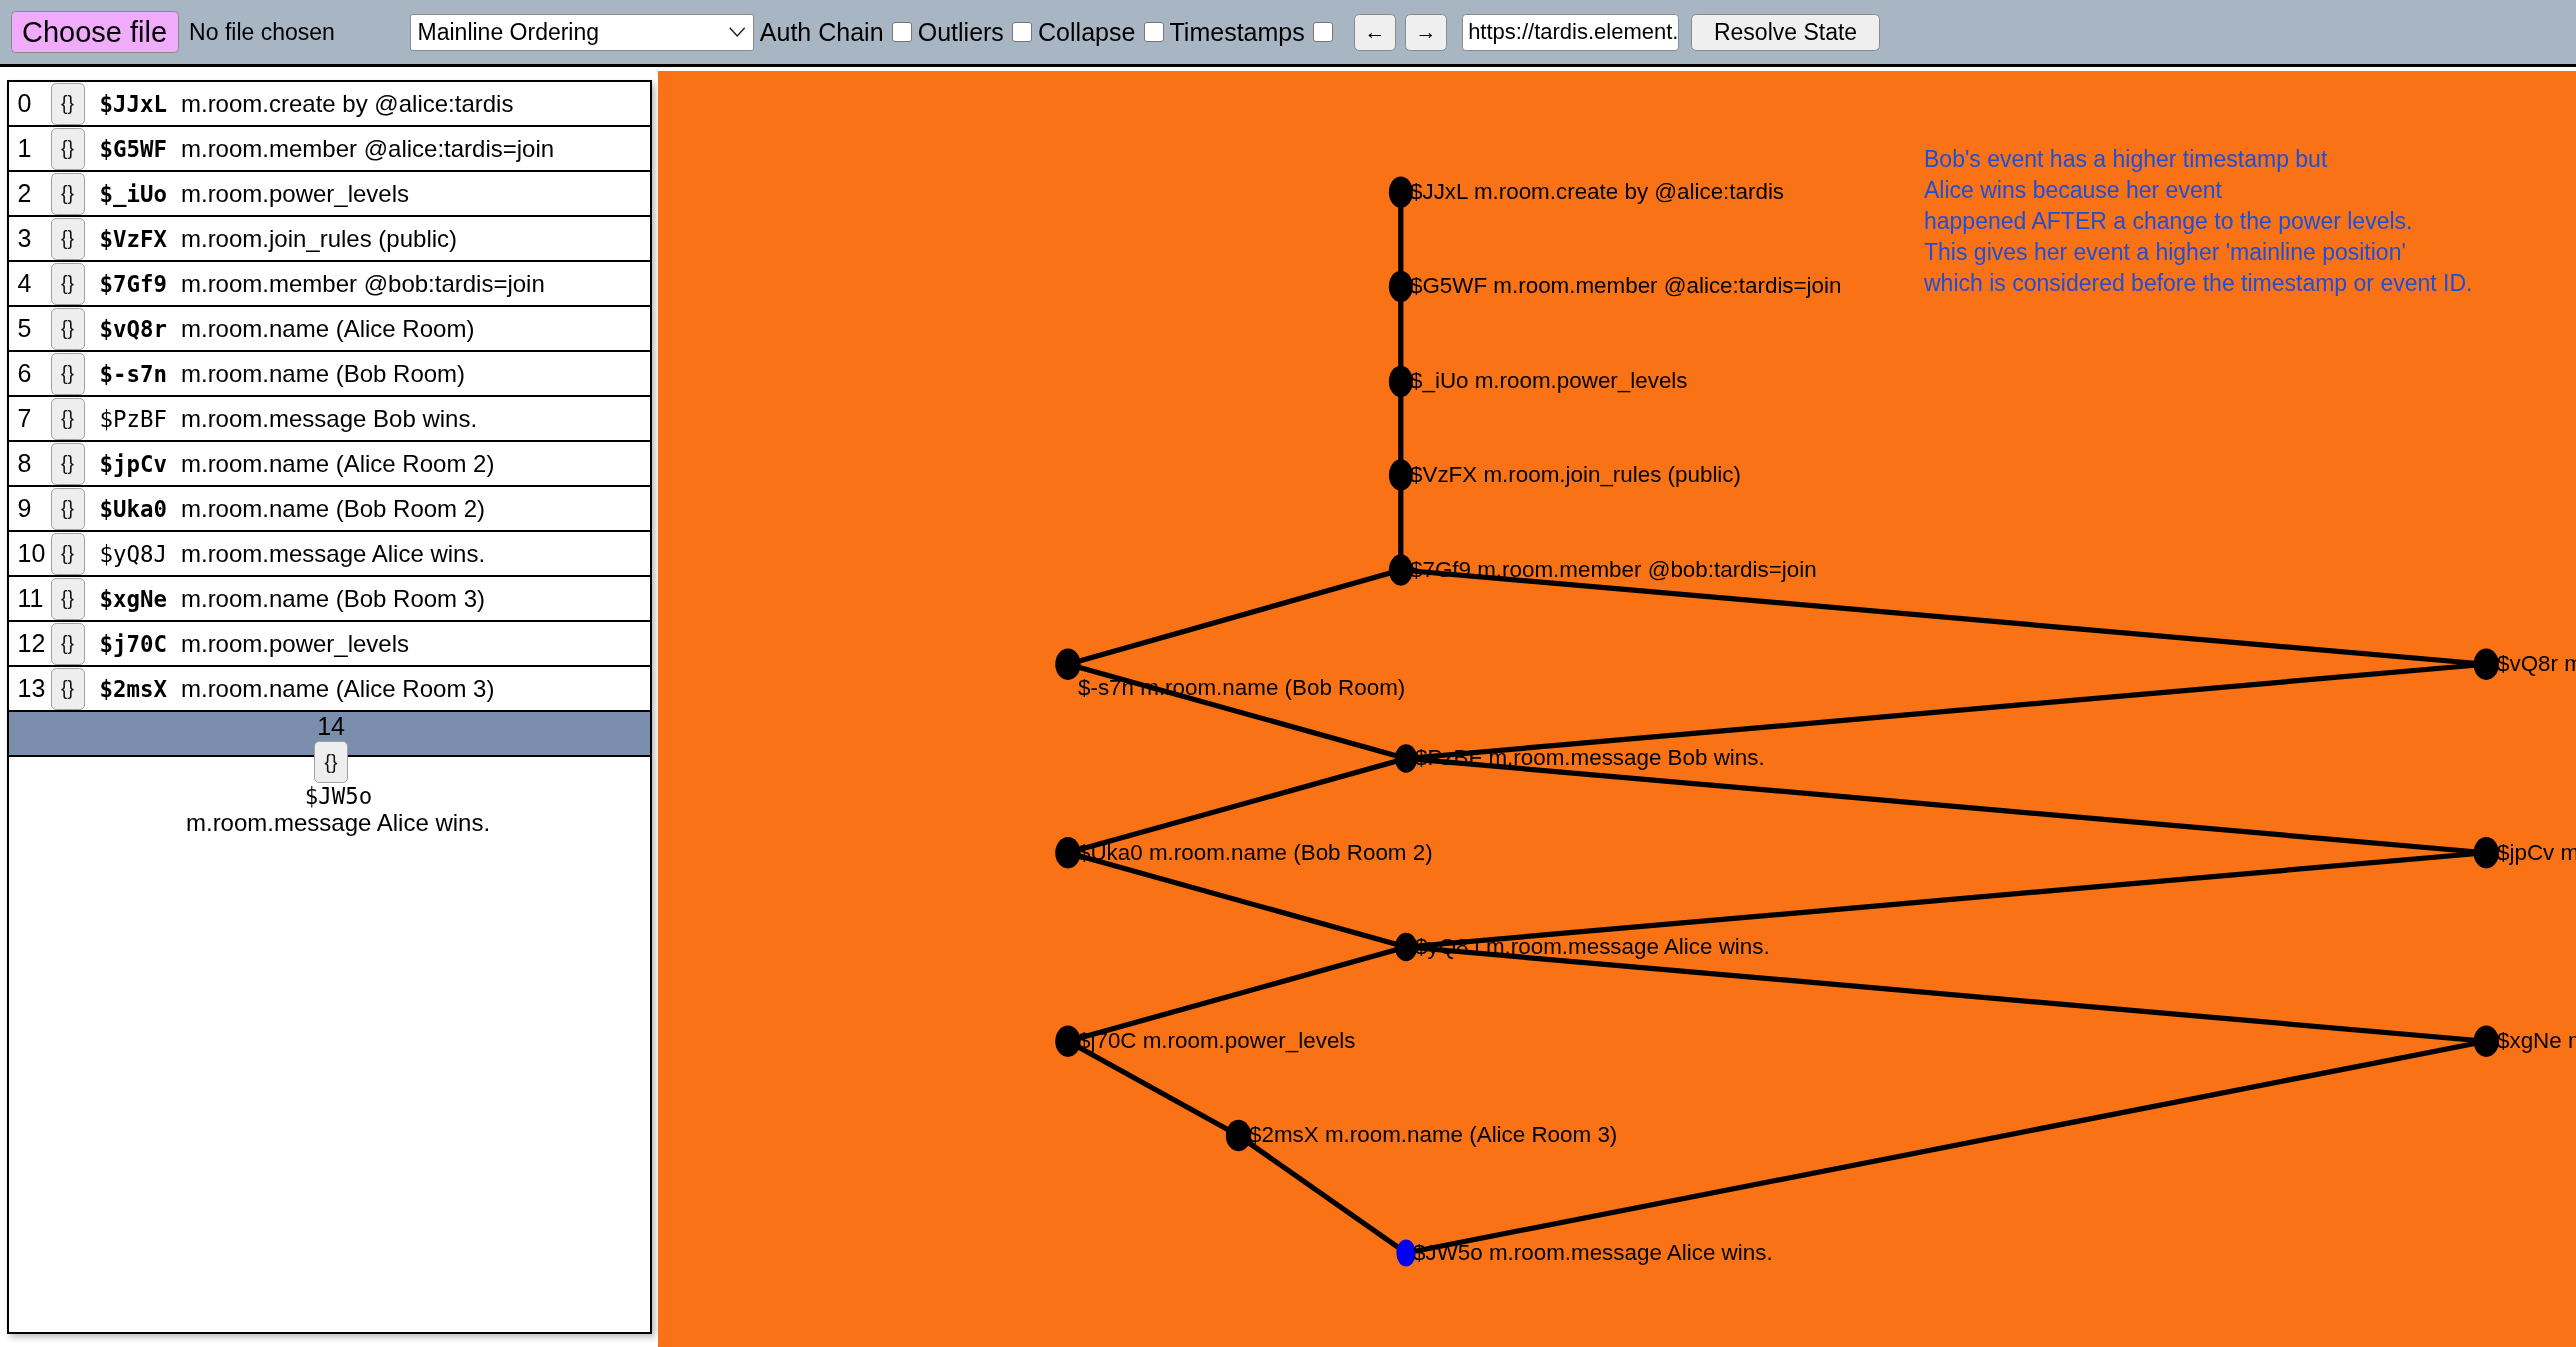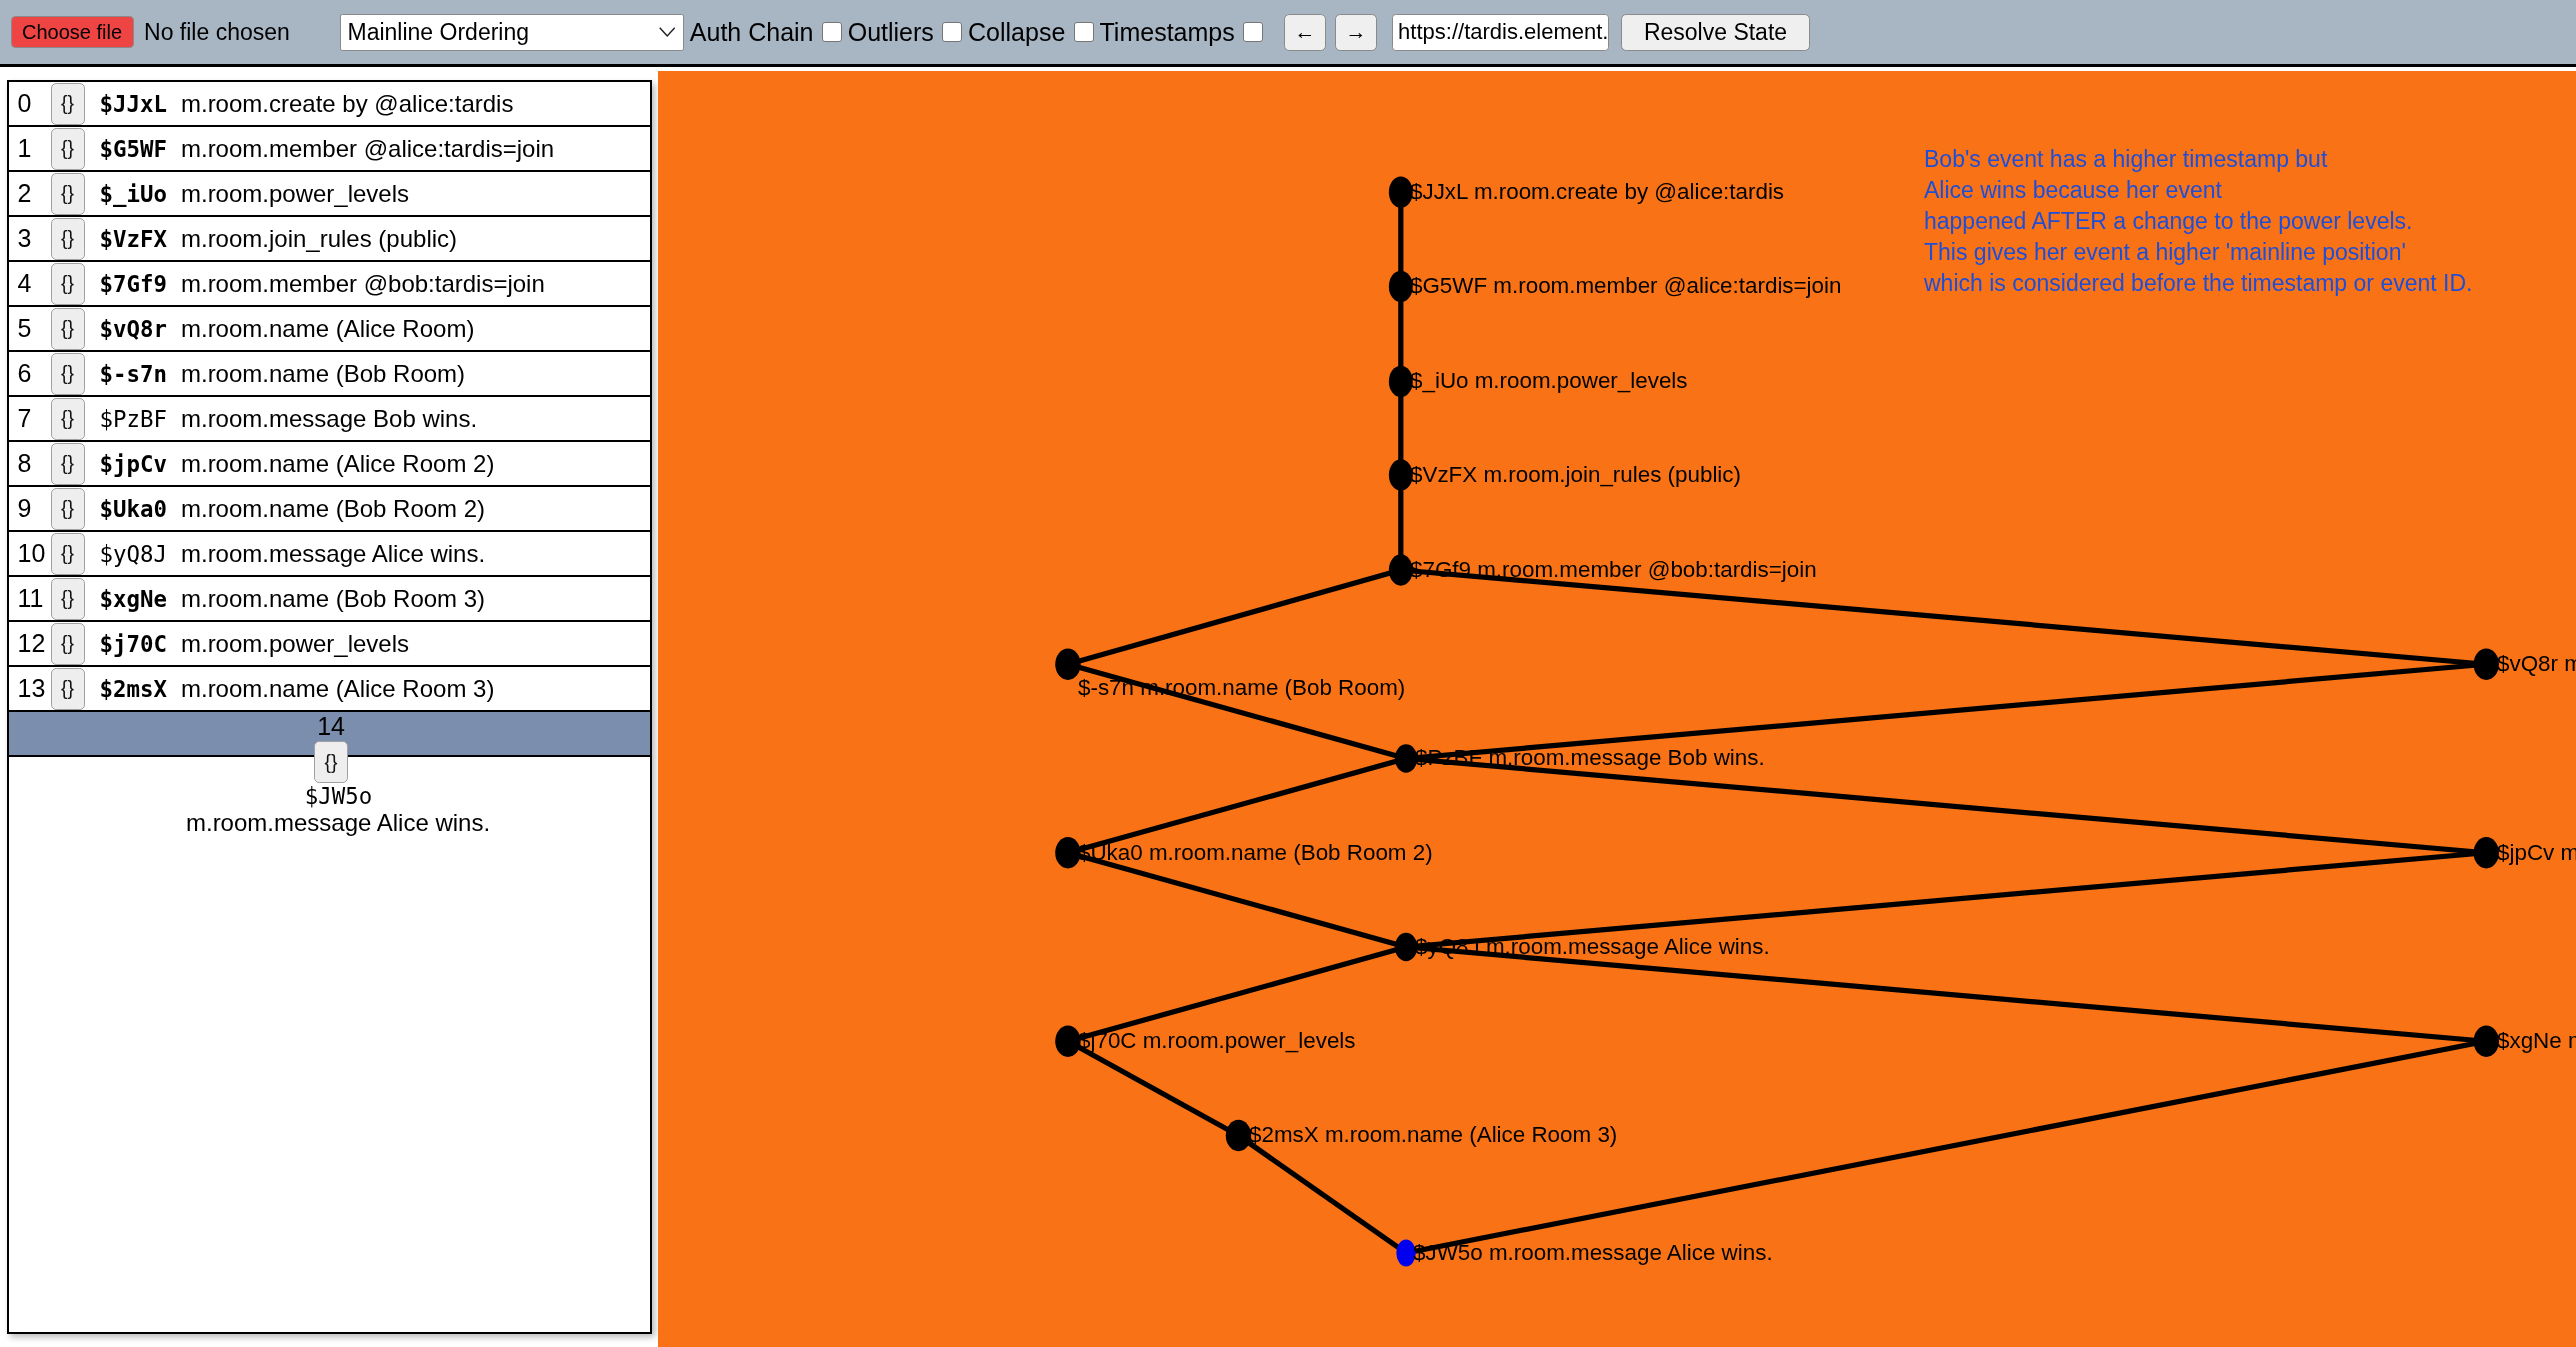--- a/index.html
+++ b/index.html
@@ -16,35 +16,35 @@
   #toolbar{
     position:absolute;left:0;top:0;width:2576px;height:67px;
     background:#a8b6c4;
     border-bottom:3.7px solid #000;
     box-sizing:border-box;
     display:flex;align-items:center;
     padding-left:10.5px;
     gap:0;
   }
   .file-btn{
-    background:#ef4444;
+    background:#f0abfc;
     border:1.5px solid #8a8a8a;
     border-radius:4.5px;
-    font-size:20px;
+    font-size:29px;
     font-family:"Liberation Sans", sans-serif;
     padding:5.2px 10.5px;
     color:#000;
     line-height:1;
     cursor:pointer;
   }
   .file-status{
     font-size:23px;color:#000;margin-left:10.5px;white-space:nowrap;
   }
   .order-select{
-    margin-left:50px;
+    margin-left:75px;
     width:344px;height:37px;
     background:#ffffff;
     border:1.5px solid #8a8a8a;
     border-radius:2.2px;
     font-size:23px;
     font-family:"Liberation Sans", sans-serif;
     color:#000;
     padding-left:6.7px;
     box-sizing:border-box;
     display:flex;align-items:center;justify-content:space-between;

